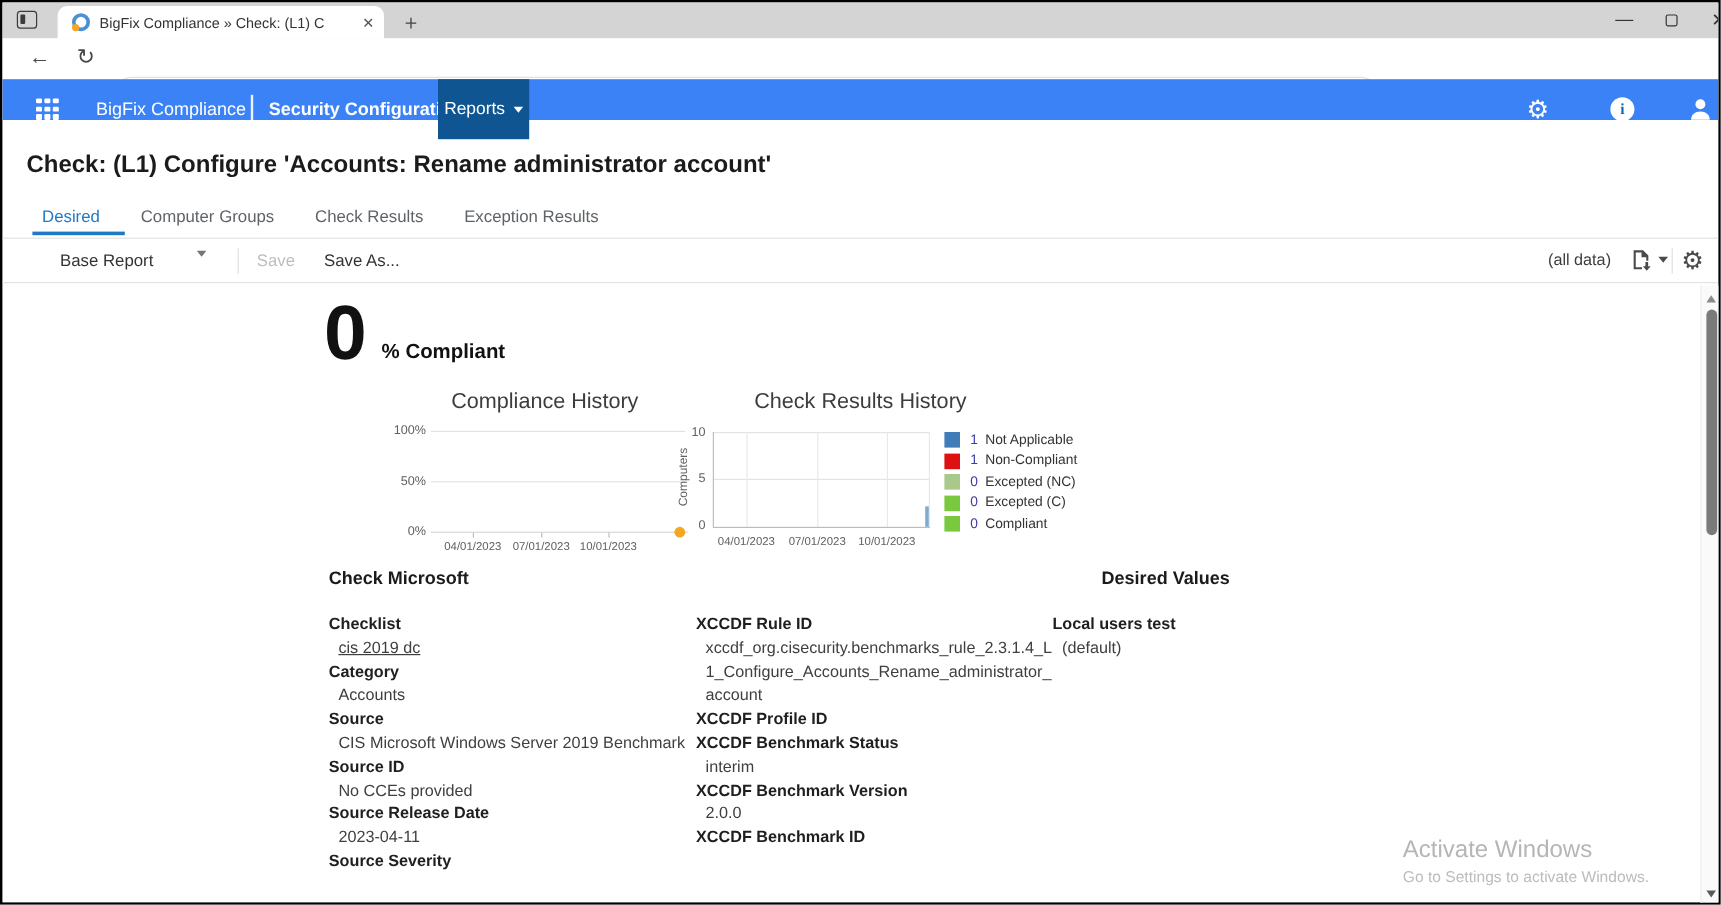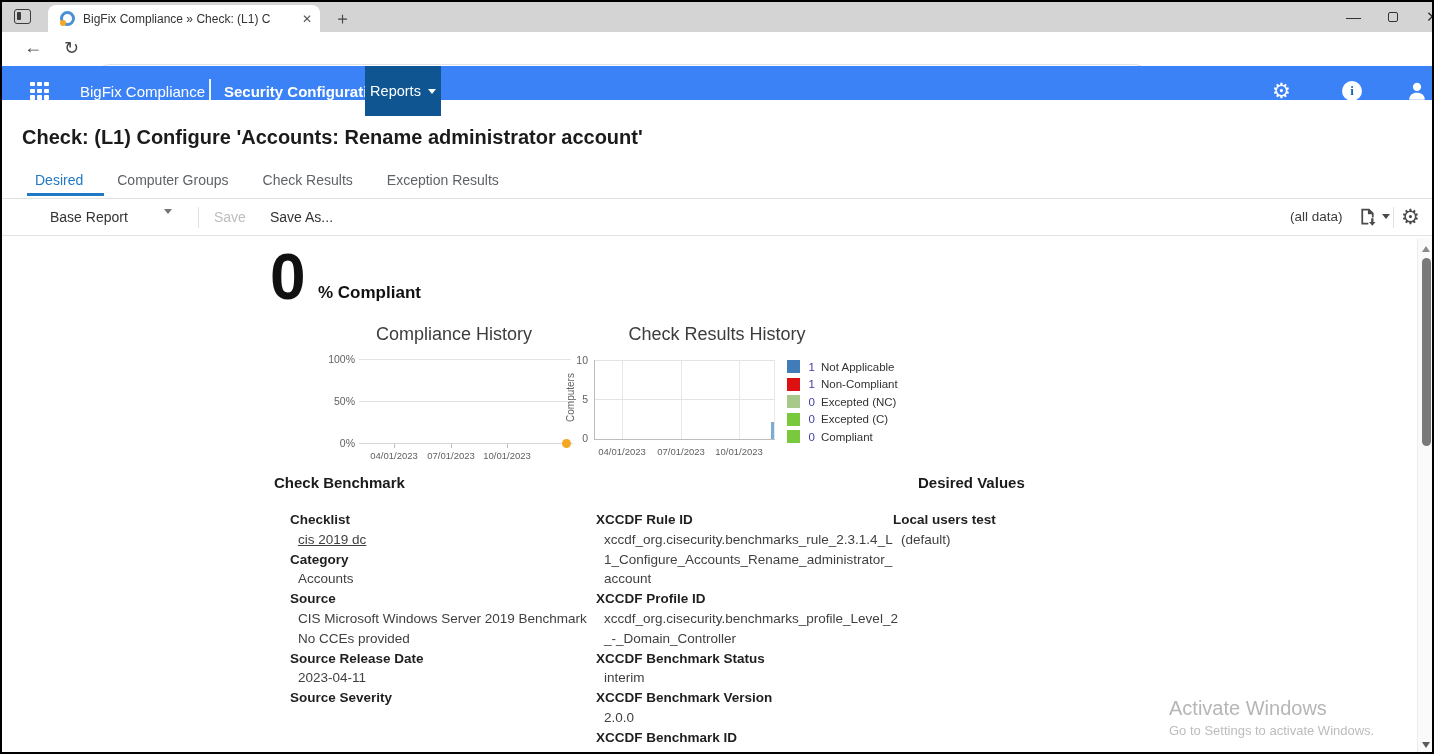--- a/index.html
+++ b/index.html
@@ -91,21 +91,21 @@
   .axisline { position:absolute; background:#bdbdbd; }
   .bar-latest { position:absolute; }
   .legend { position:absolute; left:225px; top:36px; }
   .lg-row { display:flex; align-items:center; margin-bottom:4.5px; height:13px; }
   .lg-sq { width:13px; height:13px; flex:0 0 auto; }
   .lg-count { font-size:11.5px; color:#3d3da8; margin-left:7px; width:8px; text-align:right; }
   .lg-label { font-size:11.5px; color:#333; margin-left:6px; white-space:nowrap; }
 
   
   .sec-head { font-size:15px; font-weight:700; color:#1b1b1b; }
-  .props { font-size:13.5px; line-height:19.8px;margin-left:16px; }
+  .props { font-size:13.5px; line-height:19.8px; }
   .props .lbl { font-weight:700; color:#1f1f1f; }
   .props .val { color:#3f3f3f; padding-left:8px; word-break:break-all; }
   .props .val.link { text-decoration:underline; }
   .col1 { left:272px; top:508px; width:300px; }
   .col2 { left:578px; top:508px; width:302px; }
   .col3 { left:875px; top:508px; width:220px; }
   .dv-head { left:875px; top:472px;margin-left:41px; }
   .cp-head { left:272px; top:472px; }
 
   
@@ -304,41 +304,41 @@
           <span class="lg-label">Excepted (C)</span>
         </div>
       <div class="lg-row">
           <span class="lg-sq" style="background-color: rgb(121, 200, 61);"></span>
           <span class="lg-count">0</span>
           <span class="lg-label">Compliant</span>
         </div>
     </div>
   </div>
 
-  <div class="abs sec-head cp-head">Check Benchmark</div>
+  <div class="abs sec-head cp-head">Check Microsoft</div>
   <div class="abs sec-head dv-head">Desired Values</div>
 
   <div class="abs props col1">
     <div class="lbl">Checklist</div>
     <div class="val link">cis 2019 dc</div>
     <div class="lbl">Category</div>
     <div class="val">Accounts</div>
     <div class="lbl">Source</div>
     <div class="val">CIS Microsoft Windows Server 2019 Benchmark</div>
+    <div class="lbl">Source ID</div>
     <div class="val">No CCEs provided</div>
     <div class="lbl">Source Release Date</div>
     <div class="val">2023-04-11</div>
     <div class="lbl">Source Severity</div>
   </div>
 
   <div class="abs props col2">
     <div class="lbl">XCCDF Rule ID</div>
     <div class="val">xccdf_org.cisecurity.benchmarks_rule_2.3.1.4_L1_Configure_Accounts_Rename_administrator_account</div>
     <div class="lbl">XCCDF Profile ID</div>
-    <div class="val">xccdf_org.cisecurity.benchmarks_profile_Level_2_-_Domain_Controller</div>
     <div class="lbl">XCCDF Benchmark Status</div>
     <div class="val">interim</div>
     <div class="lbl">XCCDF Benchmark Version</div>
     <div class="val">2.0.0</div>
     <div class="lbl">XCCDF Benchmark ID</div>
     <div class="val"></div>
   </div>
 
   <div class="abs wm">
     <div class="l1">Activate Windows</div>

